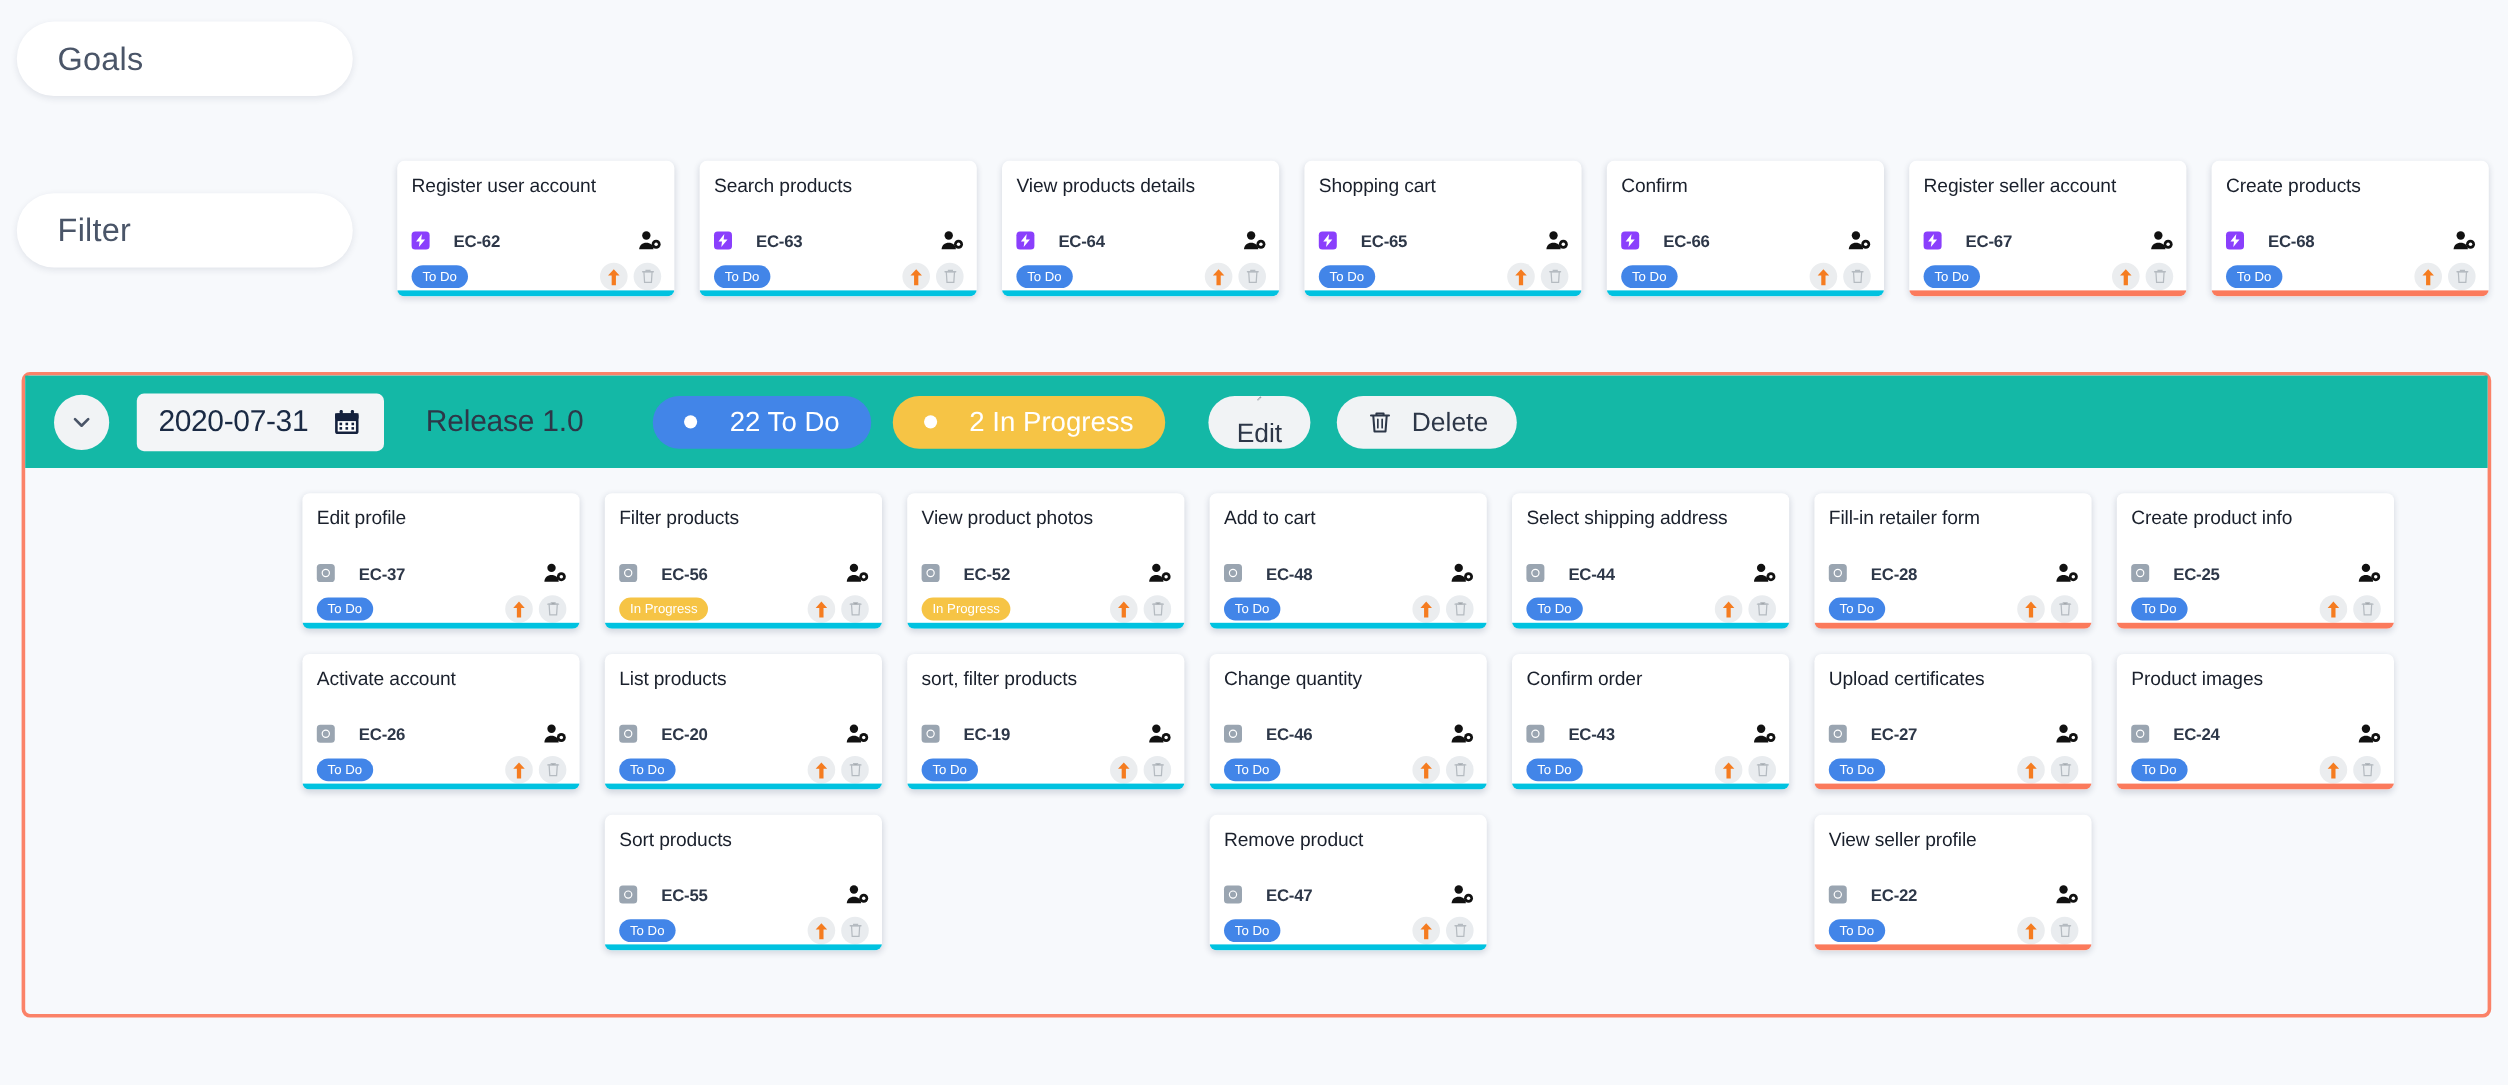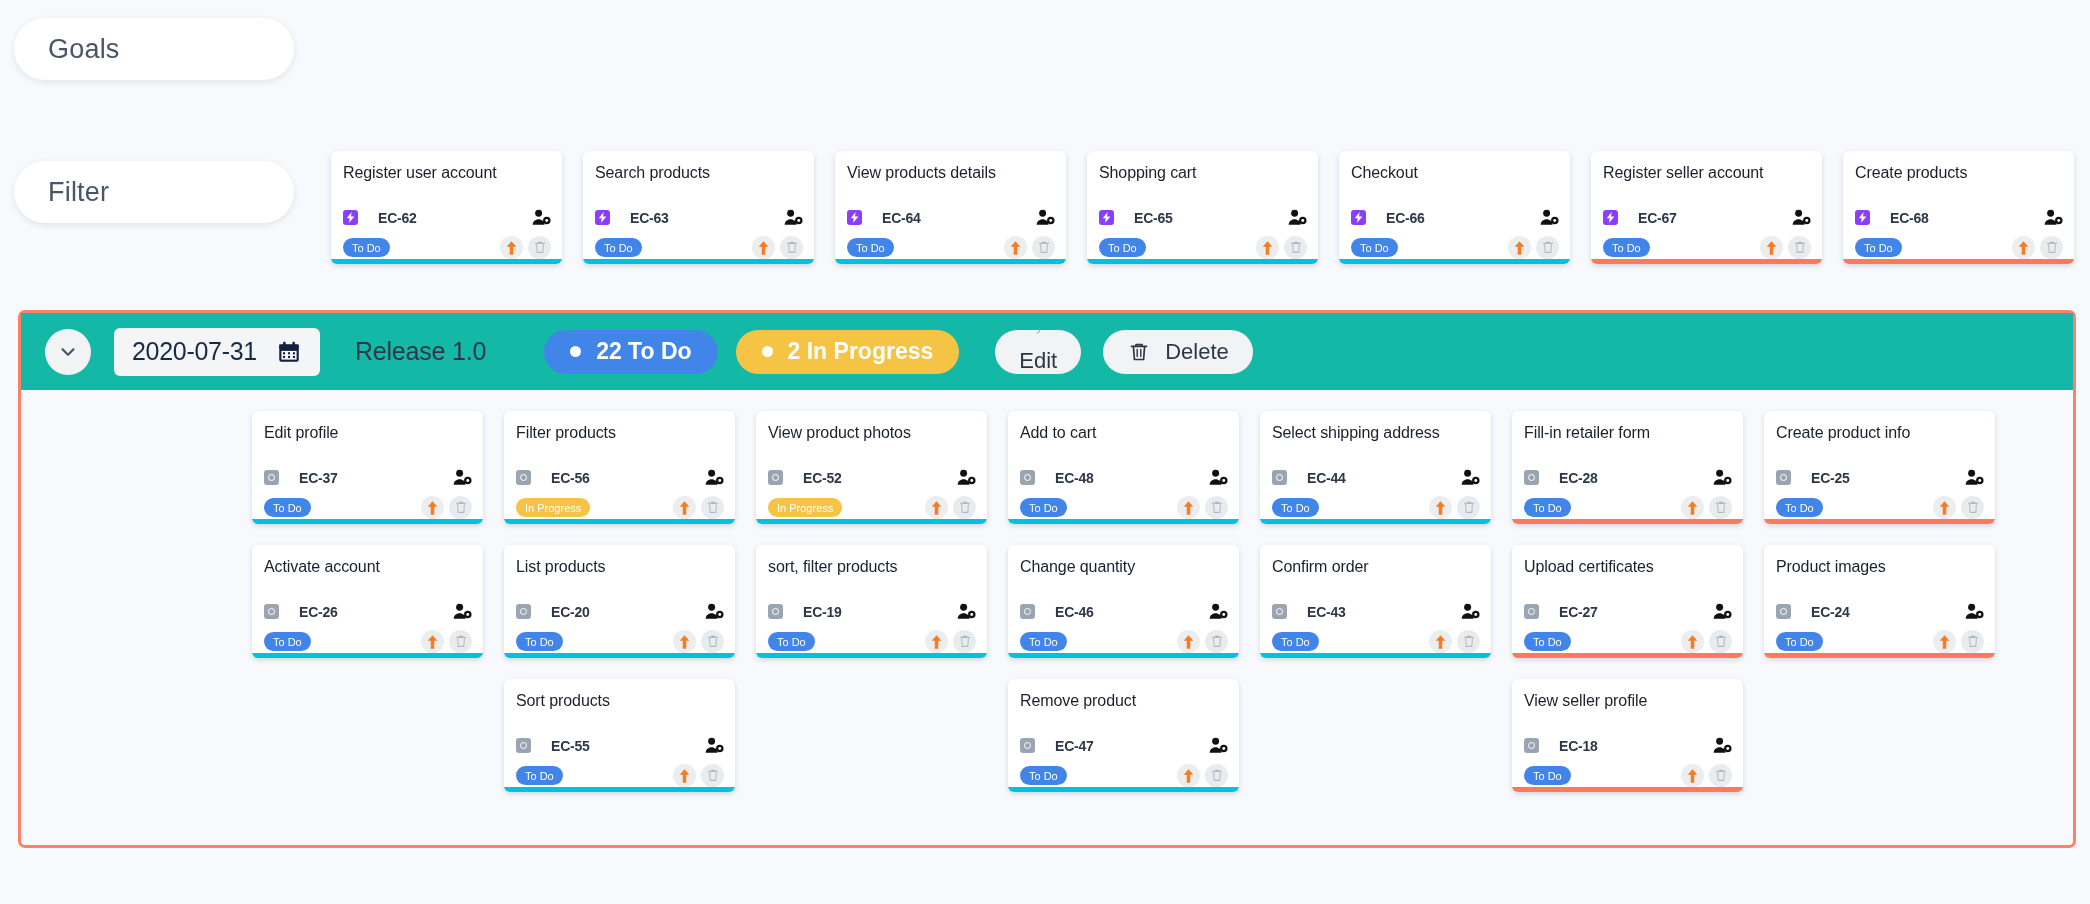--- a/index.html
+++ b/index.html
@@ -109,23 +109,23 @@
     flex: 0 0 46px;
   }
   .date-chip {
     margin-left: 23px; height: 48px; border-radius: 6px;
     background: #f3f5f7; display: flex; align-items: center; gap: 19px;
     padding: 0 18px;
   }
   .date-text { font-size: 25px; color: #1a2a44; letter-spacing: -.3px; }
   .release-name { margin-left: 35px; font-size: 25px; color: #2d3748; letter-spacing: -.2px; }
   .count-pill {
-    display: inline-flex; align-items: center; gap: 15px;
+    display: inline-flex; align-items: center; gap: 27px;
     height: 44px; border-radius: 22px; padding: 0 26px;
-    font-size: 23px; color: #fff; white-space: nowrap; font-weight: bold;
+    font-size: 23px; color: #fff; white-space: nowrap;
   }
   .count-pill .dot { width: 11px; height: 11px; border-radius: 50%; background: #fff; }
   .pill-todo { background: #4285e8; margin-left: 58px; }
   .pill-progress { background: #f6c445; margin-left: 18px; }
   .ghost-btn {
     display: inline-flex; align-items: center; gap: 14px;
     height: 44px; border-radius: 22px; padding: 0 24px;
     background: #f1f3f5; font-size: 22px; color: #2d3748;
   }
   .ghost-btn.edit { margin-left: 36px; flex-direction: column; }
@@ -138,21 +138,21 @@
 
 <div class="board">
 
   <div class="rail-pill" id="pill-goals">
     <span>Goals</span>
   </div>
   <div class="rail-pill" id="pill-steps">
     <span>Filter</span>
   </div>
 
-  <div class="grid-row" id="steps-row" style="top:151px;align-items:flex-end;">
+  <div class="grid-row" id="steps-row" style="top:134px;align-items:flex-end;">
       <div class="col">
         <div class="card">
           <div class="card-title">Register user account</div>
           <div class="card-meta">
             <span class="key-wrap">
               <span class="type-icon epic">
                 <svg width="9" height="11" viewBox="0 0 10 12">
                   <path d="M6.2 0L0.8 6.8h3.3L3.4 12 9.2 4.9H5.6z" fill="#fff"></path>
                 </svg>
               </span>
@@ -297,21 +297,21 @@
                   <path d="M2.8 3l.7 11h7l.7-11z" fill="none" stroke="#8c949c" stroke-width="1.3"></path>
                 </svg>
               </span>
             </span>
           </div>
           <div class="card-underline" style="background:#00c2e0"></div>
         </div>
       </div>
       <div class="col">
         <div class="card">
-          <div class="card-title">Checkout</div>
+          <div class="card-title">Confirm</div>
           <div class="card-meta">
             <span class="key-wrap">
               <span class="type-icon epic">
                 <svg width="9" height="11" viewBox="0 0 10 12">
                   <path d="M6.2 0L0.8 6.8h3.3L3.4 12 9.2 4.9H5.6z" fill="#fff"></path>
                 </svg>
               </span>
               <span class="key-text">EC-66</span>
             </span>
             <svg class="assignee-icon" viewBox="0 0 22 20">
@@ -1081,21 +1081,21 @@
           </div>
           <div class="col"></div>
           <div class="col">
             <div class="card">
               <div class="card-title">View seller profile</div>
               <div class="card-meta">
                 <span class="key-wrap">
                   <span class="type-icon story">
                     <span class="ring"></span>
                   </span>
-                  <span class="key-text">EC-18</span>
+                  <span class="key-text">EC-22</span>
                 </span>
                 <svg class="assignee-icon" viewBox="0 0 22 20">
                   <circle cx="7.6" cy="5" r="4.1" fill="#111"></circle>
                   <path d="M0.6 18.6c0-4 3.2-6.6 7-6.6s7 2.6 7 6.6z" fill="#111"></path>
                   <circle cx="17.2" cy="13.6" r="4.4" fill="#111"></circle>
                   <circle cx="17.2" cy="13.6" r="1.7" fill="#fff"></circle>
                 </svg>
               </div>
               <div class="card-foot">
                 <span class="status-badge todo">To Do</span>

